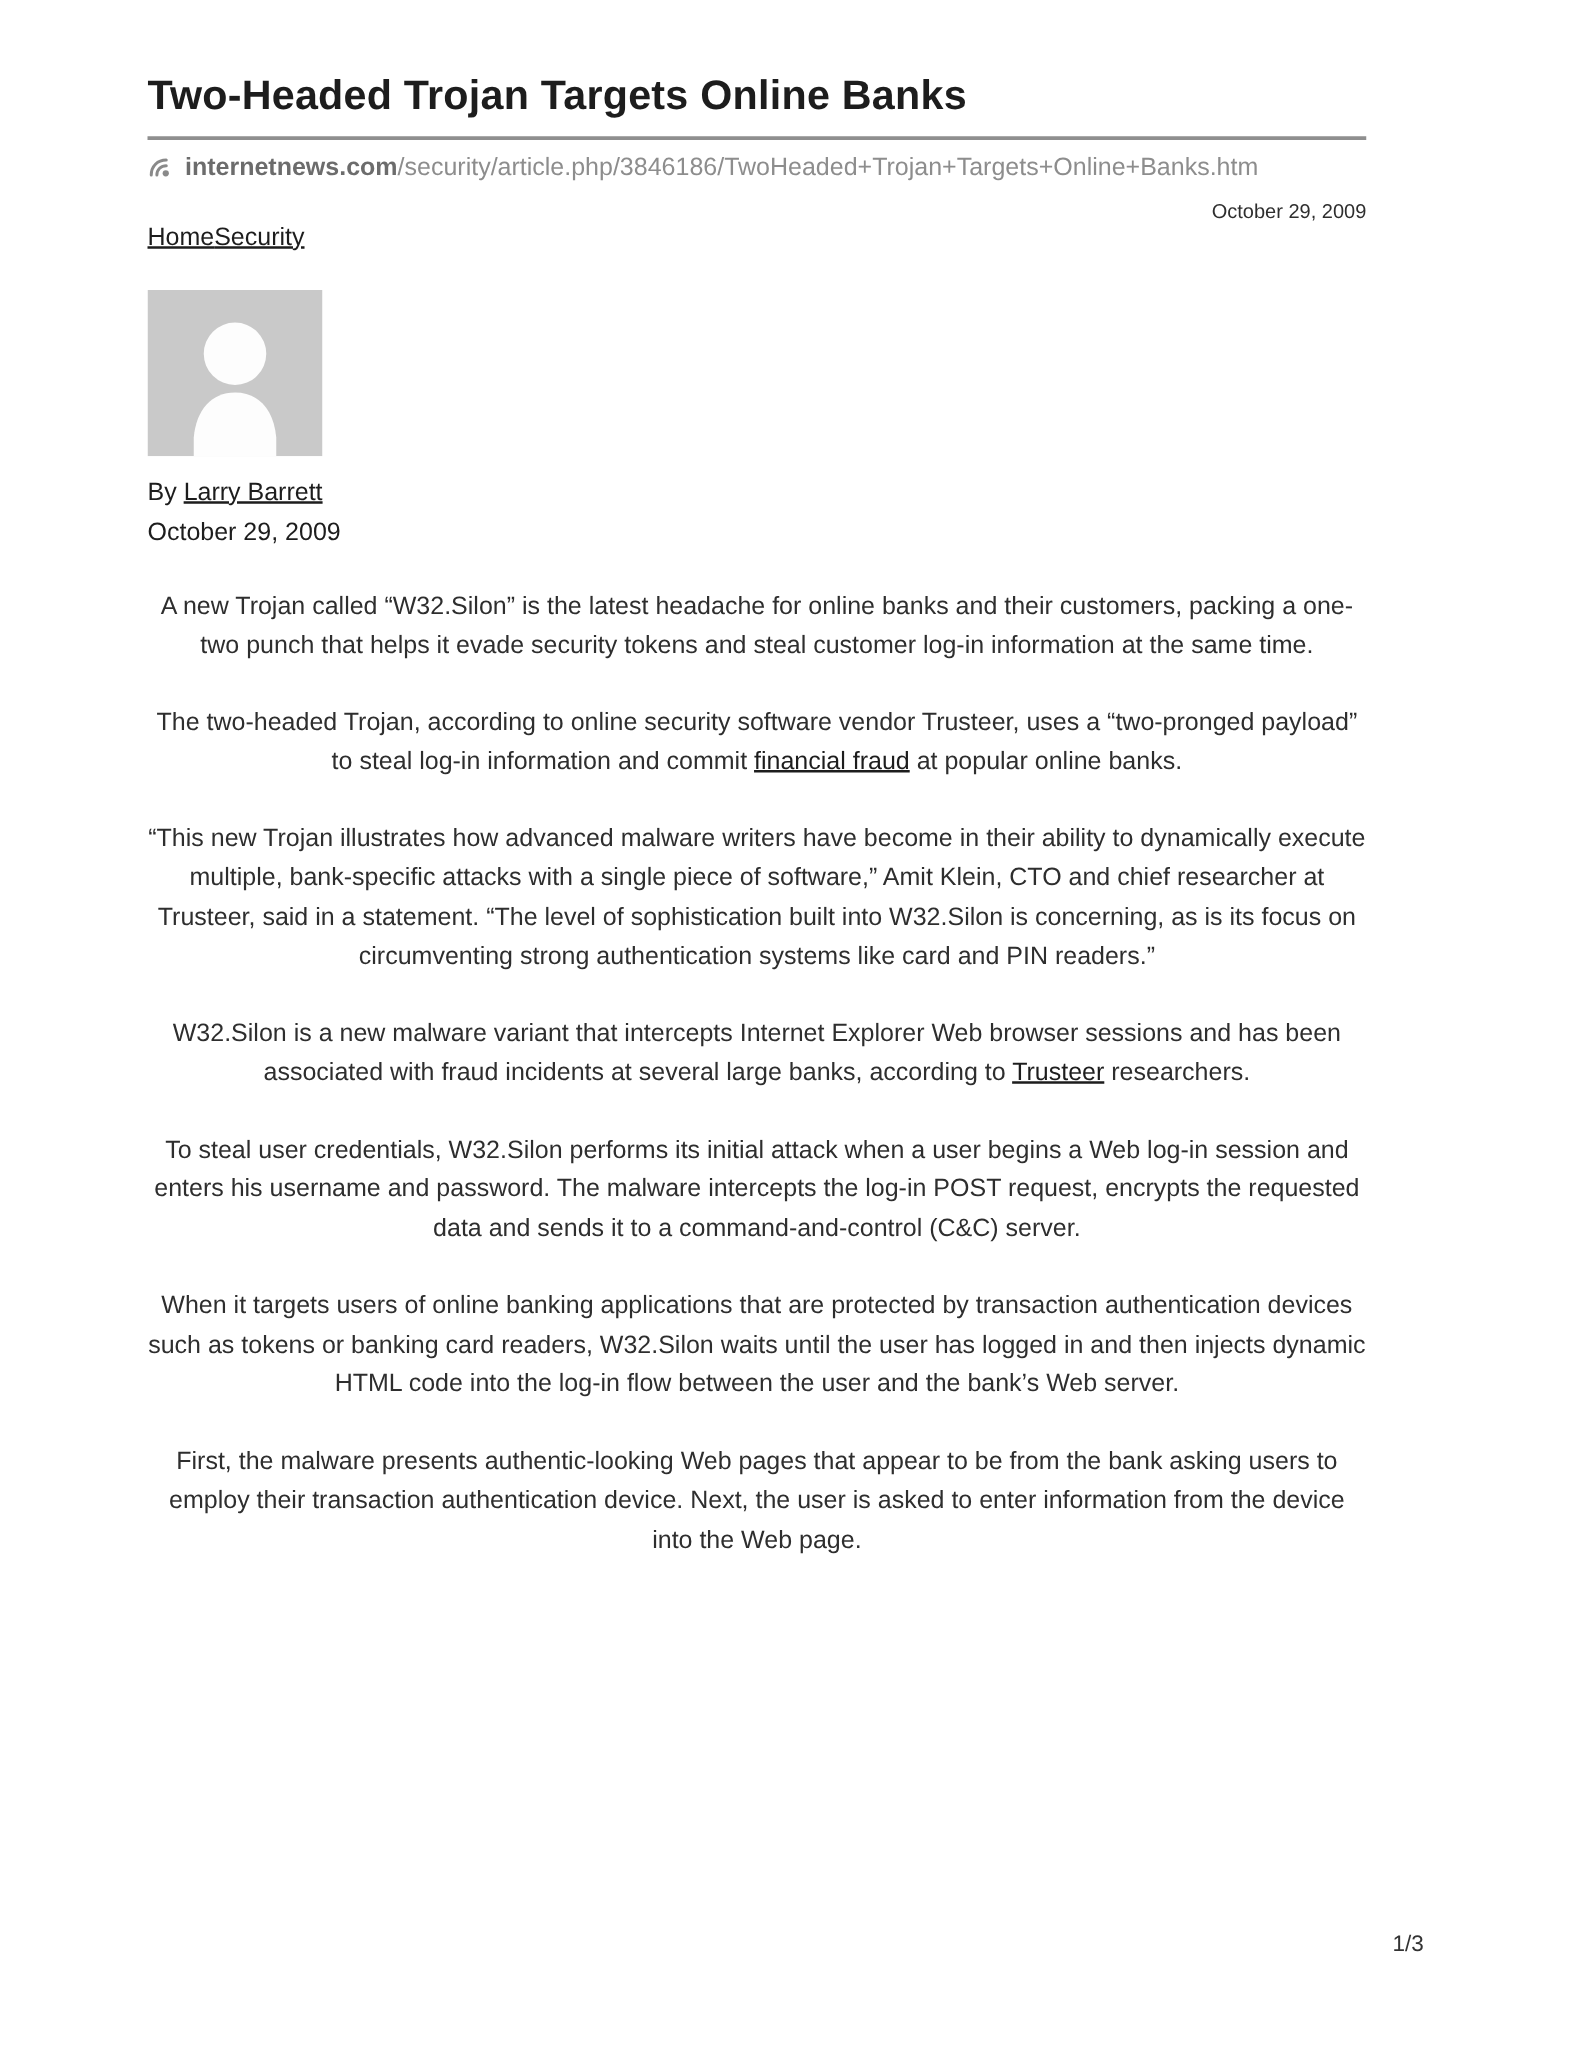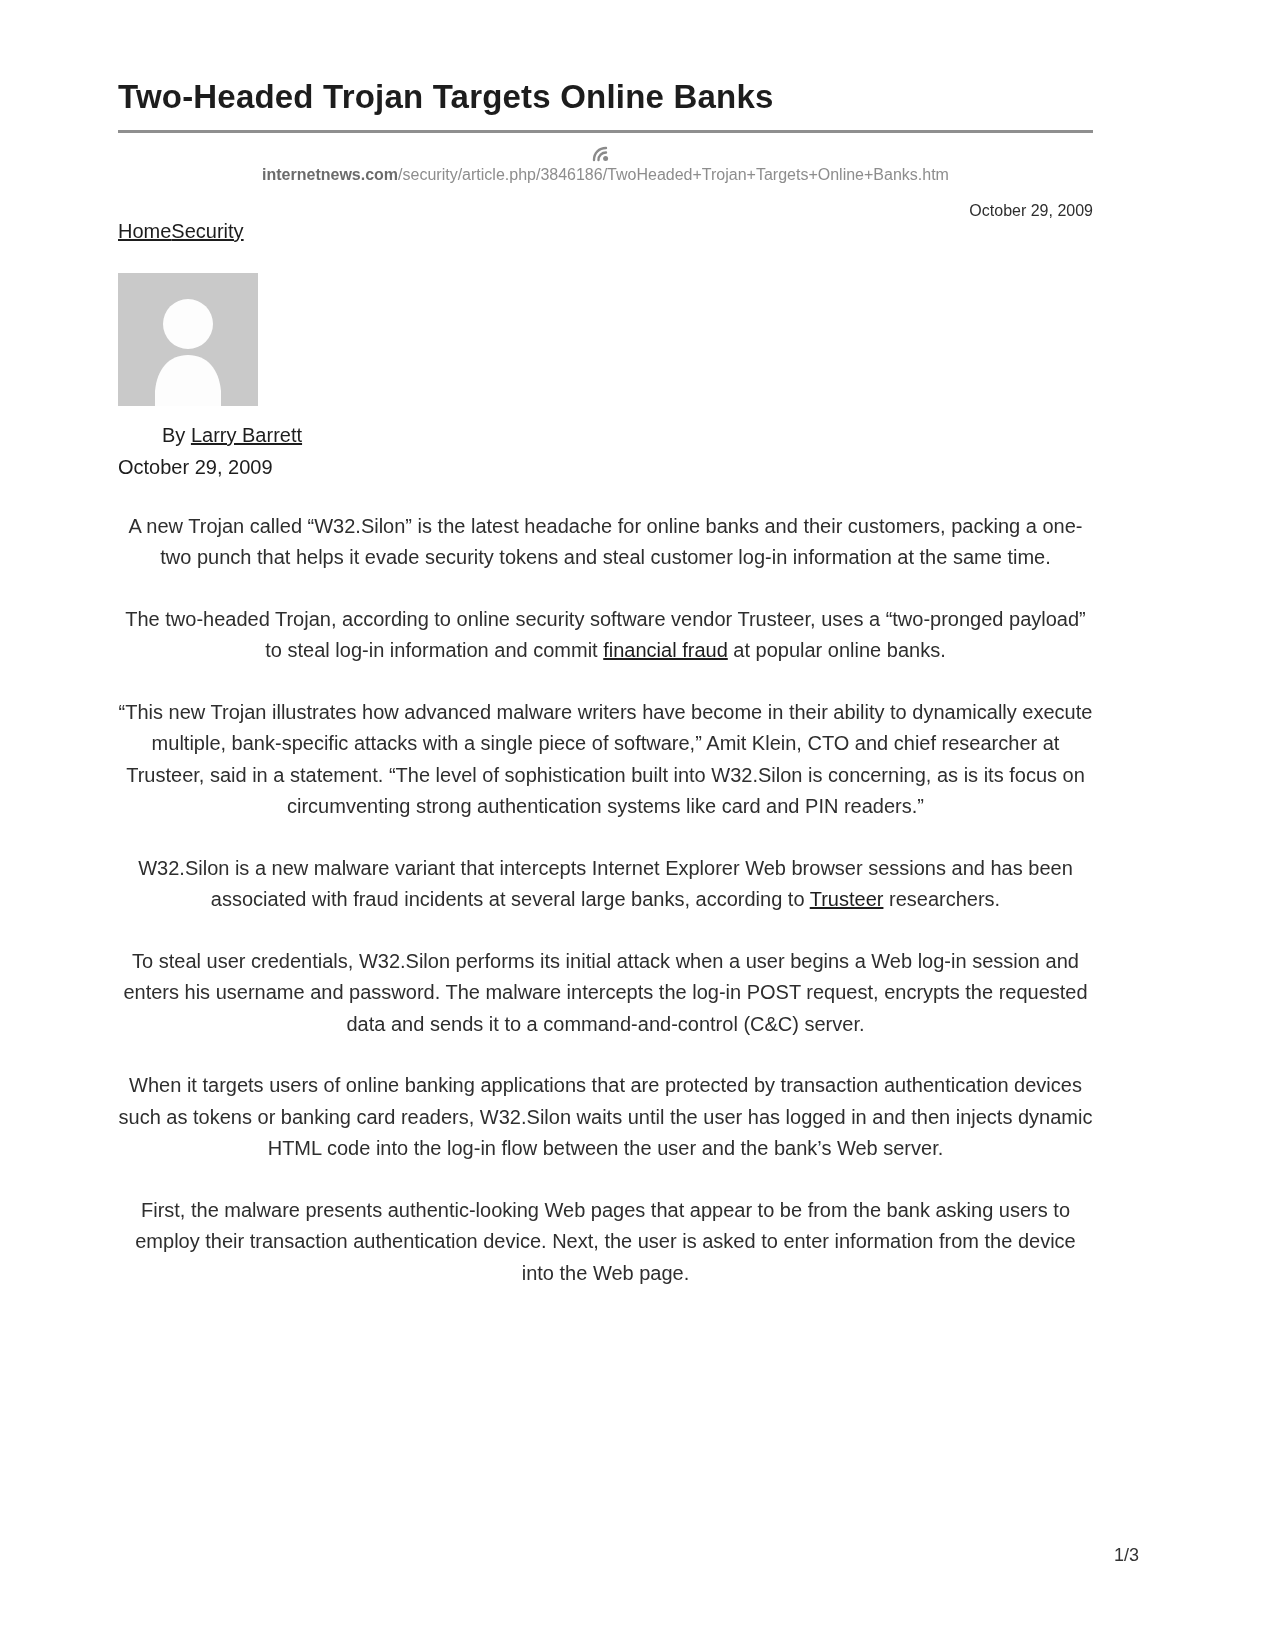--- a/index.html
+++ b/index.html
@@ -13,42 +13,41 @@
     width: 1275px;
     height: 1650px;
     background: #ffffff;
     overflow: hidden;
   }
   .content {
     position: absolute;
     left: 118px;
     top: 0;
     width: 975px;
-    padding-top: 78px;
+    padding-top: 57px;
   }
   .title {
     font-size: 33px;
     font-weight: bold;
     color: #1d1d1d;
     letter-spacing: 0.2px;
     line-height: 1.15;
   }
   .title-rule {
     margin-top: 14px;
     border: 0;
     border-top: 3px solid #8f8f8f;
     height: 0;
   }
   .source-row {
     margin-top: 11px;
     display: flex;
     align-items: center;
-    font-size: 16px;
+    font-size: 20px;
     line-height: 22px;
-    flex-direction: column;
   }
   .favicon {
     display: inline-flex;
     align-items: center;
     margin-right: 8px;
     flex: 0 0 auto;
   }
   .source-domain { font-weight: bold; color: #6c6c6c; }
   .source-path { font-weight: normal; color: #8d8d8d; }
   .date-top {
@@ -70,21 +69,20 @@
     margin-top: 30px;
     width: 140px;
     height: 133px;
     line-height: 0;
   }
   .byline {
     margin-top: 18px;
     font-size: 20px;
     line-height: 23px;
     color: #1d1d1d;
-    margin-left: 44px;
   }
   .byline-date {
     margin-top: 9px;
     font-size: 20px;
     line-height: 23px;
     color: #1d1d1d;
   }
   .article { margin-top: 4px; text-align: center; }
   .article p {
     margin-top: 30px;

